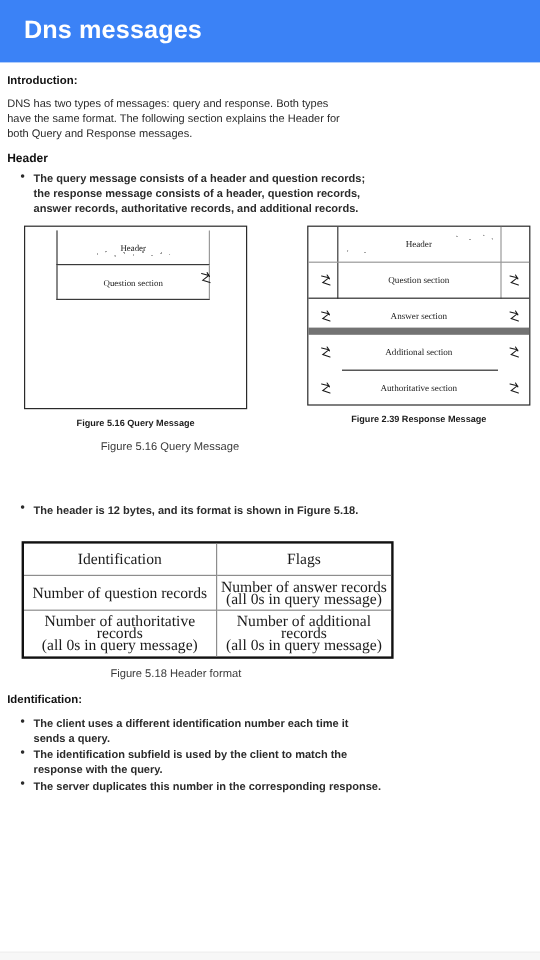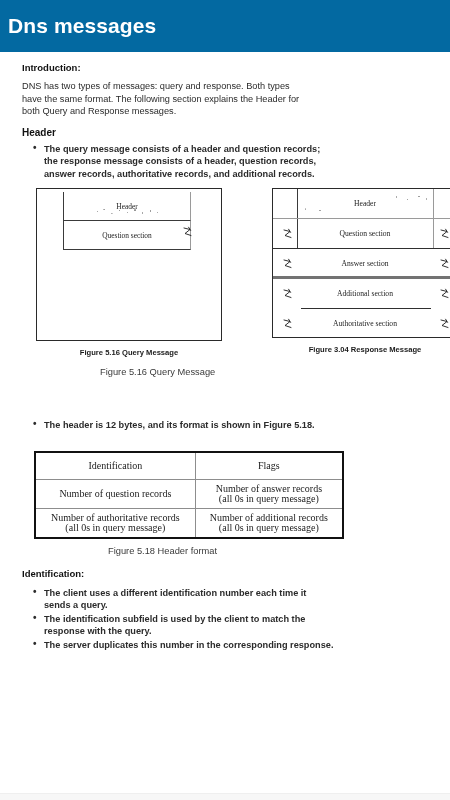--- a/index.html
+++ b/index.html
@@ -9,34 +9,34 @@
     background:#ffffff;
     font-family:"Liberation Sans", sans-serif;
     color:#1a1a1a;
     overflow:hidden;
     position:relative;
   }
 
   
   .appbar{
     width:450px; height:52px;
-    background:#0369a1;
+    background:#3b82f6;
     display:flex; align-items:center;
-    padding-left:8px;
+    padding-left:20px;
   }
   .appbar-title{
     color:#ffffff;
     font-size:21px;
     font-weight:bold;
     letter-spacing:.1px;
   }
 
   
   .content{
-    padding:8px 8px 0 22px;
+    padding:8px 8px 0 6px;
     position:relative;
   }
   .h-sub{
     font-size:9.5px;
     font-weight:bold;
     color:#111;
     margin:2px 0 7px 0;
   }
   .para{
     font-size:9.2px;
@@ -148,21 +148,21 @@
     position:relative;
     height:30px;
     line-height:30px;
     text-align:center;
     font-family:"Liberation Serif", serif;
     font-size:7.6px;
     color:#1b1b1b;
     border-bottom:1px solid #2f2f2f;
   }
   .fig-resp .row.r1{ border-bottom:1px solid #9a9a9a; }
-  .fig-resp .row.r3{ border-bottom:3px solid #737373; }
+  .fig-resp .row.r3{ border-bottom:6px solid #737373; }
   .fig-resp .row.r4{ border-bottom:none; }
   .fig-resp .row.r5{ border-bottom:none; }
   .fig-resp .vline-l{
     position:absolute; left:24px; top:0; width:1px; height:60px;
     background:#3a3a3a;
   }
   .fig-resp .vline-r{
     position:absolute; left:160px; top:0; width:1px; height:60px;
     background:#9a9a9a;
   }
@@ -198,21 +198,21 @@
   .hdr-table-wrap{
     margin:20px 0 0 12px;
     width:310px;
     border:2.5px solid #111;
     background:#fff;
   }
   table.hdr-table{
     width:100%;
     border-collapse:collapse;
     font-family:"Liberation Serif", serif;
-    font-size:10px;
+    font-size:13px;
     color:#1b1b1b;
   }
   table.hdr-table td{
     border:1px solid #8d8d8d;
     text-align:center;
     vertical-align:middle;
     padding:4px 3px;
     line-height:10px;
   }
   table.hdr-table tr:first-child td{ height:26px; }
@@ -330,21 +330,21 @@
           <svg viewBox="0 0 9 13">
               <path d="M1 2 L7 3.5 L2 7.5 L8 9.5 M5.6 1.2 L7.6 4.4" stroke="#1b1b1b" stroke-width="0.9" fill="none" stroke-linecap="round"></path>
             </svg>
         </div>
       </div>
 
       <div class="subline"></div>
       <div class="smudge2"></div>
       <div class="smudge3"></div>
     </div>
-    <div class="fig-cap right">Figure 3.04 Response Message</div>
+    <div class="fig-cap right">Figure 2.39 Response Message</div>
   </div>
 
   <div class="inline-cap">Figure 5.16 Query Message</div>
 
   <ul class="bullets" style="margin-top:42px;">
     <li>The header is 12 bytes, and its format is shown in Figure 5.18.</li>
   </ul>
 
   <div class="hdr-table-wrap">
     <table class="hdr-table">

